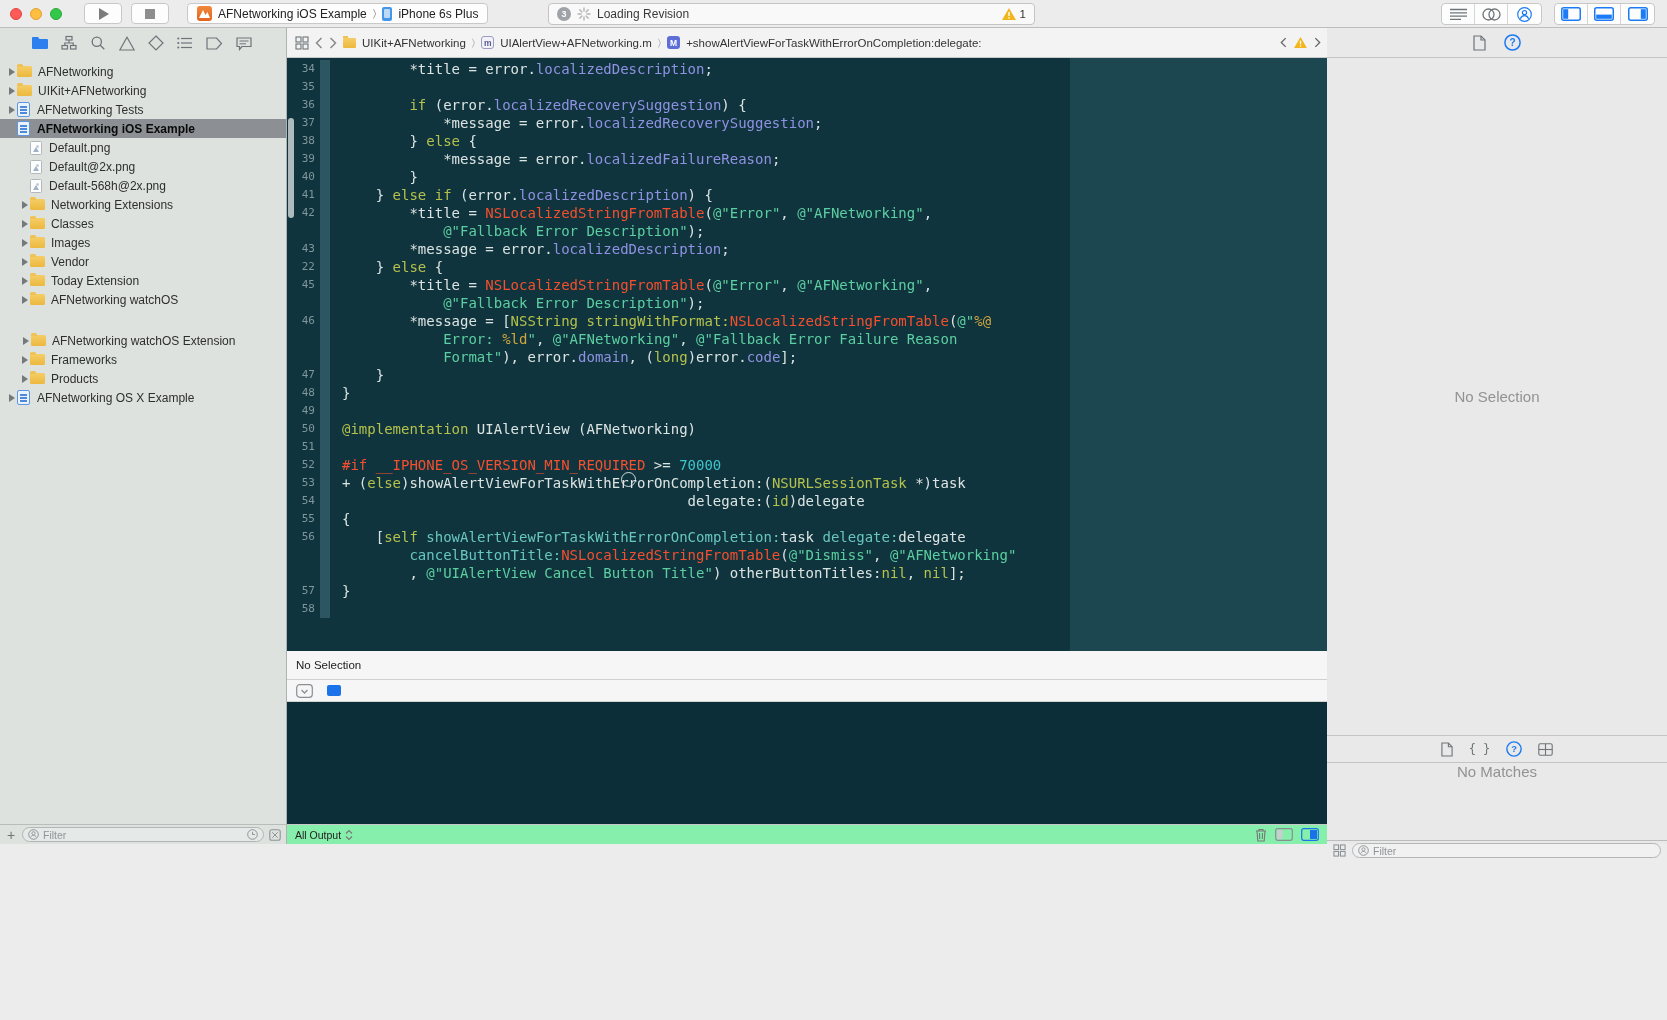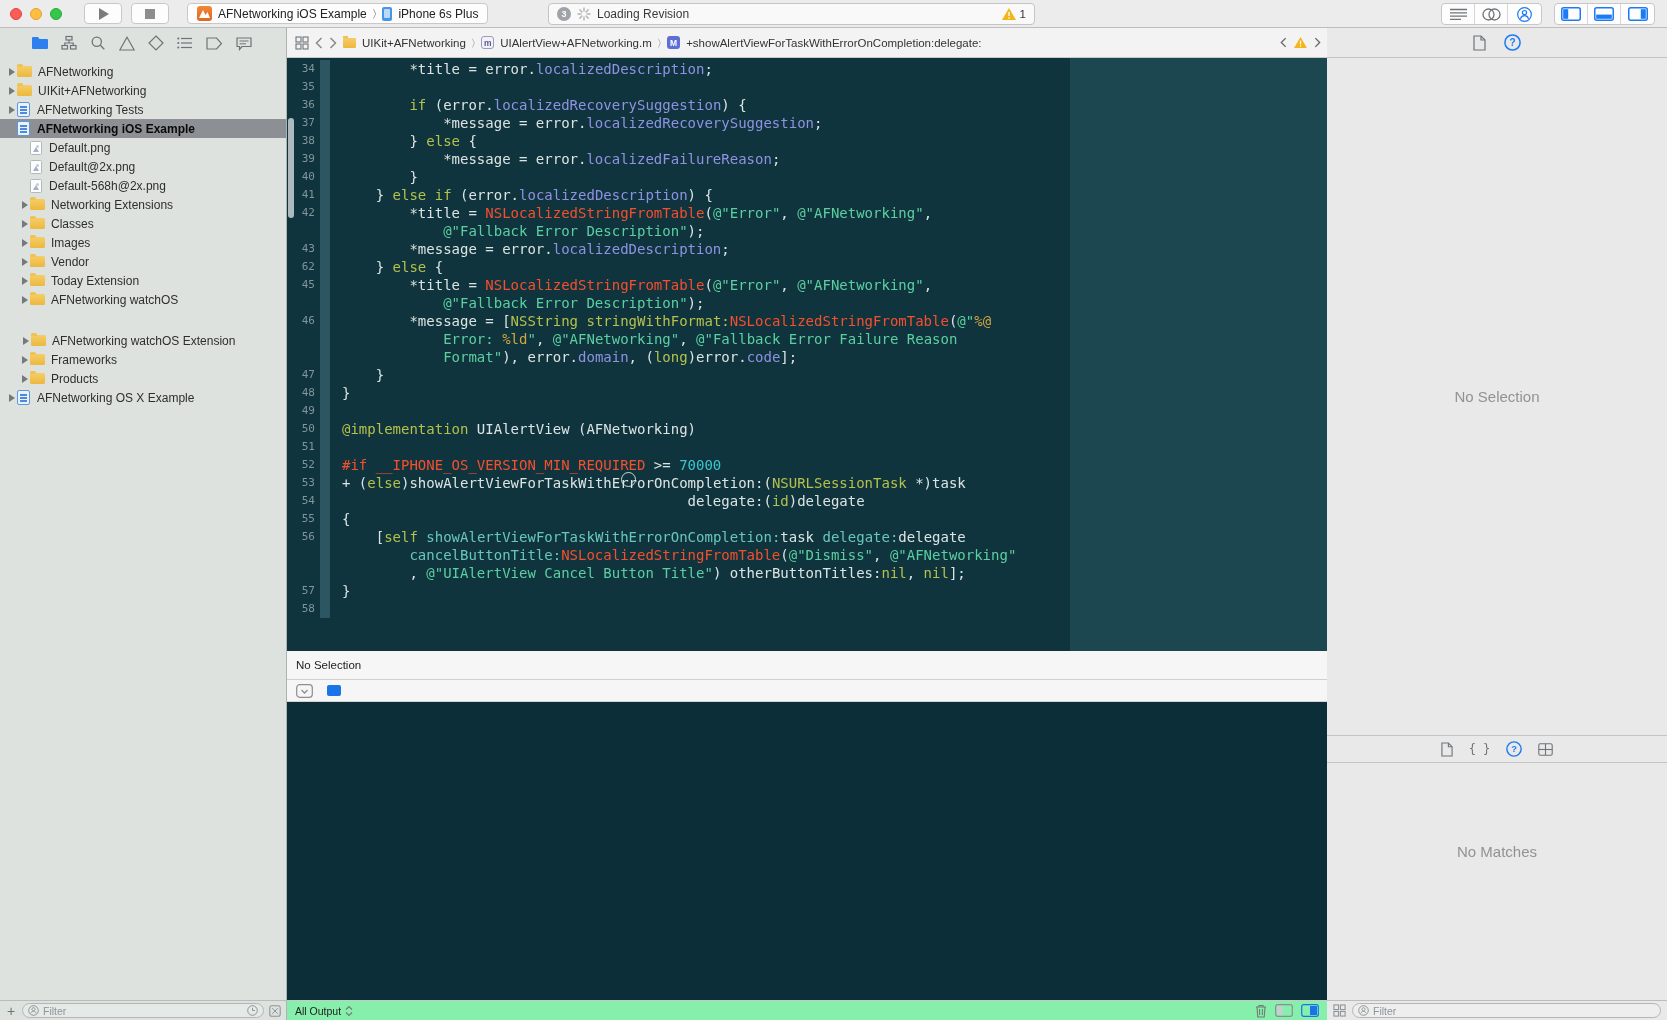--- a/index.html
+++ b/index.html
@@ -1,18 +1,18 @@
 <!DOCTYPE html>
 <html><head>
 <meta charset="utf-8">
 <style>
   * { box-sizing: border-box; margin: 0; padding: 0; }
   html,body { width:1667px; height:1020px; overflow:hidden; }
   body { font-family:"Liberation Sans", sans-serif; background:#ececec; position:relative; }
-  .window { width:1667px; height:1020px; display:flex; flex-direction:column; }
+  .window { width:1667px; height:844px; display:flex; flex-direction:column; }
 
   
   .toolbar { height:28px; background:#ececec; border-bottom:1px solid #bdbdbd; display:flex; align-items:center; position:relative; flex:0 0 auto; }
   .lights { display:flex; gap:8px; margin-left:10px; }
   .light { width:12px; height:12px; border-radius:50%; }
   .light.red { background:#fc5b57; border:0.5px solid #e2453f; }
   .light.yellow { background:#fdbe41; border:0.5px solid #e0a232; }
   .light.green { background:#34c84a; border:0.5px solid #2aa83b; }
   .tb-btn { height:21px; background:#fdfdfd; border:1px solid #c8c8c8; border-radius:4px; display:flex; align-items:center; justify-content:center; }
   .play-btn { width:38px; margin-left:22px; }
@@ -482,21 +482,21 @@
               <span class="ln"></span>
               <span class="ribbon"></span>
               <span class="ct"><span class="c-w">            </span><span class="c-s">@"Fallback Error Description"</span><span class="c-w">);</span></span>
             </div>
             <div class="code-row">
               <span class="ln">43</span>
               <span class="ribbon"></span>
               <span class="ct"><span class="c-w">        *message = error.</span><span class="c-pr">localizedDescription</span><span class="c-w">;</span></span>
             </div>
             <div class="code-row">
-              <span class="ln">62</span>
+              <span class="ln">22</span>
               <span class="ribbon"></span>
               <span class="ct"><span class="c-w">    } </span><span class="c-k">else</span><span class="c-w"> {</span></span>
             </div>
             <div class="code-row">
               <span class="ln">45</span>
               <span class="ribbon"></span>
               <span class="ct"><span class="c-w">        *title = </span><span class="c-fn">NSLocalizedStringFromTable</span><span class="c-w">(</span><span class="c-s">@"Error"</span><span class="c-w">, </span><span class="c-s">@"AFNetworking"</span><span class="c-w">,</span></span>
             </div>
             <div class="code-row">
               <span class="ln"></span>

